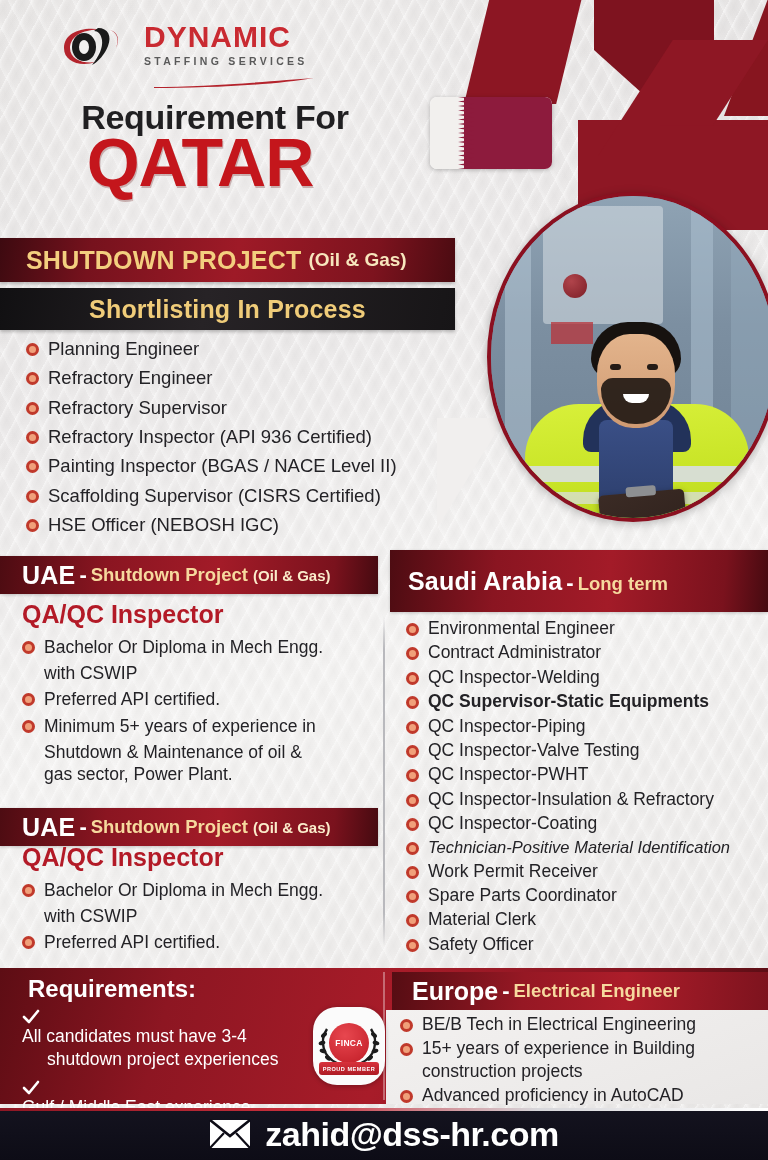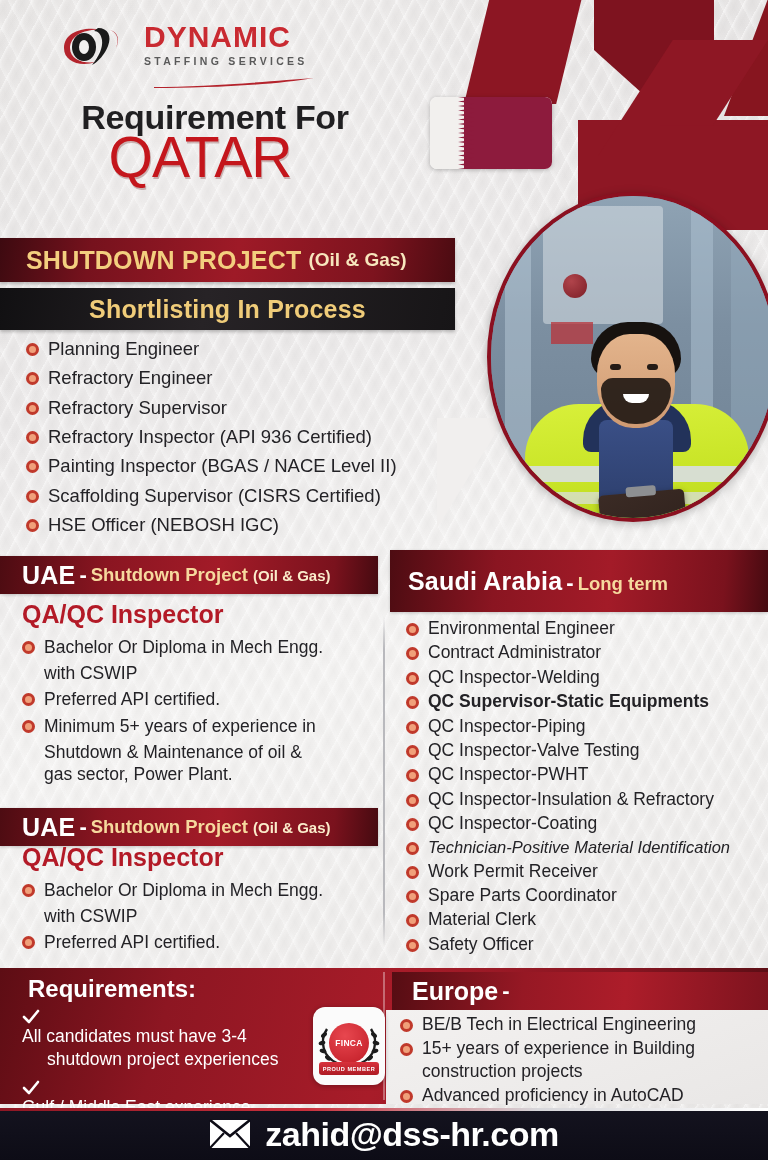--- a/index.html
+++ b/index.html
@@ -49,21 +49,21 @@
   .logo-swoosh{ position:absolute; left:96px; top:58px; width:160px; height:10px; }
 
   
   .req-for{
     position:absolute; top:98px; left:0; width:430px;
     text-align:center; font-size:34px; font-weight:700; color:#201f21;
     letter-spacing:-0.3px;
   }
   .qatar{
     position:absolute; top:130px; left:0; width:400px; text-align:center;
-    font-size:57px; font-weight:400; color:#c4161c; line-height:.95;
+    font-size:68px; font-weight:700; color:#c4161c; line-height:.95;
     letter-spacing:-1px;
     text-shadow:1px 2px 0 rgba(90,0,0,.25);
   }
   .flag{
     position:absolute; top:97px; left:430px; width:122px; height:72px;
     border-radius:7px; overflow:hidden; background:#fff;
     box-shadow:0 1px 4px rgba(0,0,0,.25);
   }
   .flag-white{ position:absolute; inset:0; width:40px; background:#f2f0ee;}
   .flag-maroon{ position:absolute; top:0; right:0; bottom:0; left:34px; background:#8d1b3d;}
@@ -190,21 +190,21 @@
   }
   .bottom-split{ position:absolute; left:383px; top:972px; width:2px; height:128px; background:rgba(255,255,255,.35);}
   .req-title{ position:absolute; left:28px; top:975px; font-size:24px; font-weight:800; color:#fff;}
   .req-list{ position:absolute; left:22px; top:1006px; width:290px;}
   .req-li{ display:flex; align-items:flex-start; margin-bottom:6px;flex-direction:column;}
   .check{ flex:0 0 auto; width:18px; height:18px; margin-right:7px; margin-top:2px;}
   .req-text{ font-size:17.5px; color:#fff; line-height:1.22;}
 
   .finca{
     position:absolute; left:313px; top:1007px; width:72px; height:78px;
-    background:#fbfbfb; border-radius:12px; box-shadow:0 1px 5px rgba(0,0,0,.3);
+    background:#fbfbfb; border-radius:24px; box-shadow:0 1px 5px rgba(0,0,0,.3);
     overflow:hidden;
   }
   .finca-circle{ position:absolute; left:50%; top:16px; transform:translateX(-50%);
     width:40px; height:40px; border-radius:50%;
     background:radial-gradient(circle at 40% 32%, #e8474f, #c01c26);
     display:flex; align-items:center; justify-content:center;}
   .finca-txt{ font-size:8.5px; font-weight:800; color:#fff; letter-spacing:.3px;}
   .finca-ribbon{ position:absolute; left:6px; bottom:10px; width:60px; height:13px;
     background:linear-gradient(180deg,#d8323c,#ae1b24); border-radius:3px;
     display:flex; align-items:center; justify-content:center;}
@@ -492,20 +492,21 @@
         <span class="finca-txt">FINCA</span>
       </div>
     <div class="finca-ribbon">
         <span>PROUD MEMBER</span>
       </div>
   </div>
 
   <div class="europe-bar">
     <span class="big" style="font-size:25px; font-weight:800; color:#fff;">Europe</span>
     <span class="dash" style="font-size:22px; font-weight:700; color:#fff; margin:0 4px;">-</span>
+    <span class="mid" style="font-size:18.5px; font-weight:700; color:#f6d99e;">Electrical Engineer</span>
   </div>
   <div class="europe-list">
     <div class="li">
         <span class="bullet"></span>
         <span class="li-text">BE/B Tech in Electrical Engineering</span>
       </div>
     <div class="li">
         <span class="bullet"></span>
         <span class="li-text">15+ years of experience in Building</span>
       </div>

